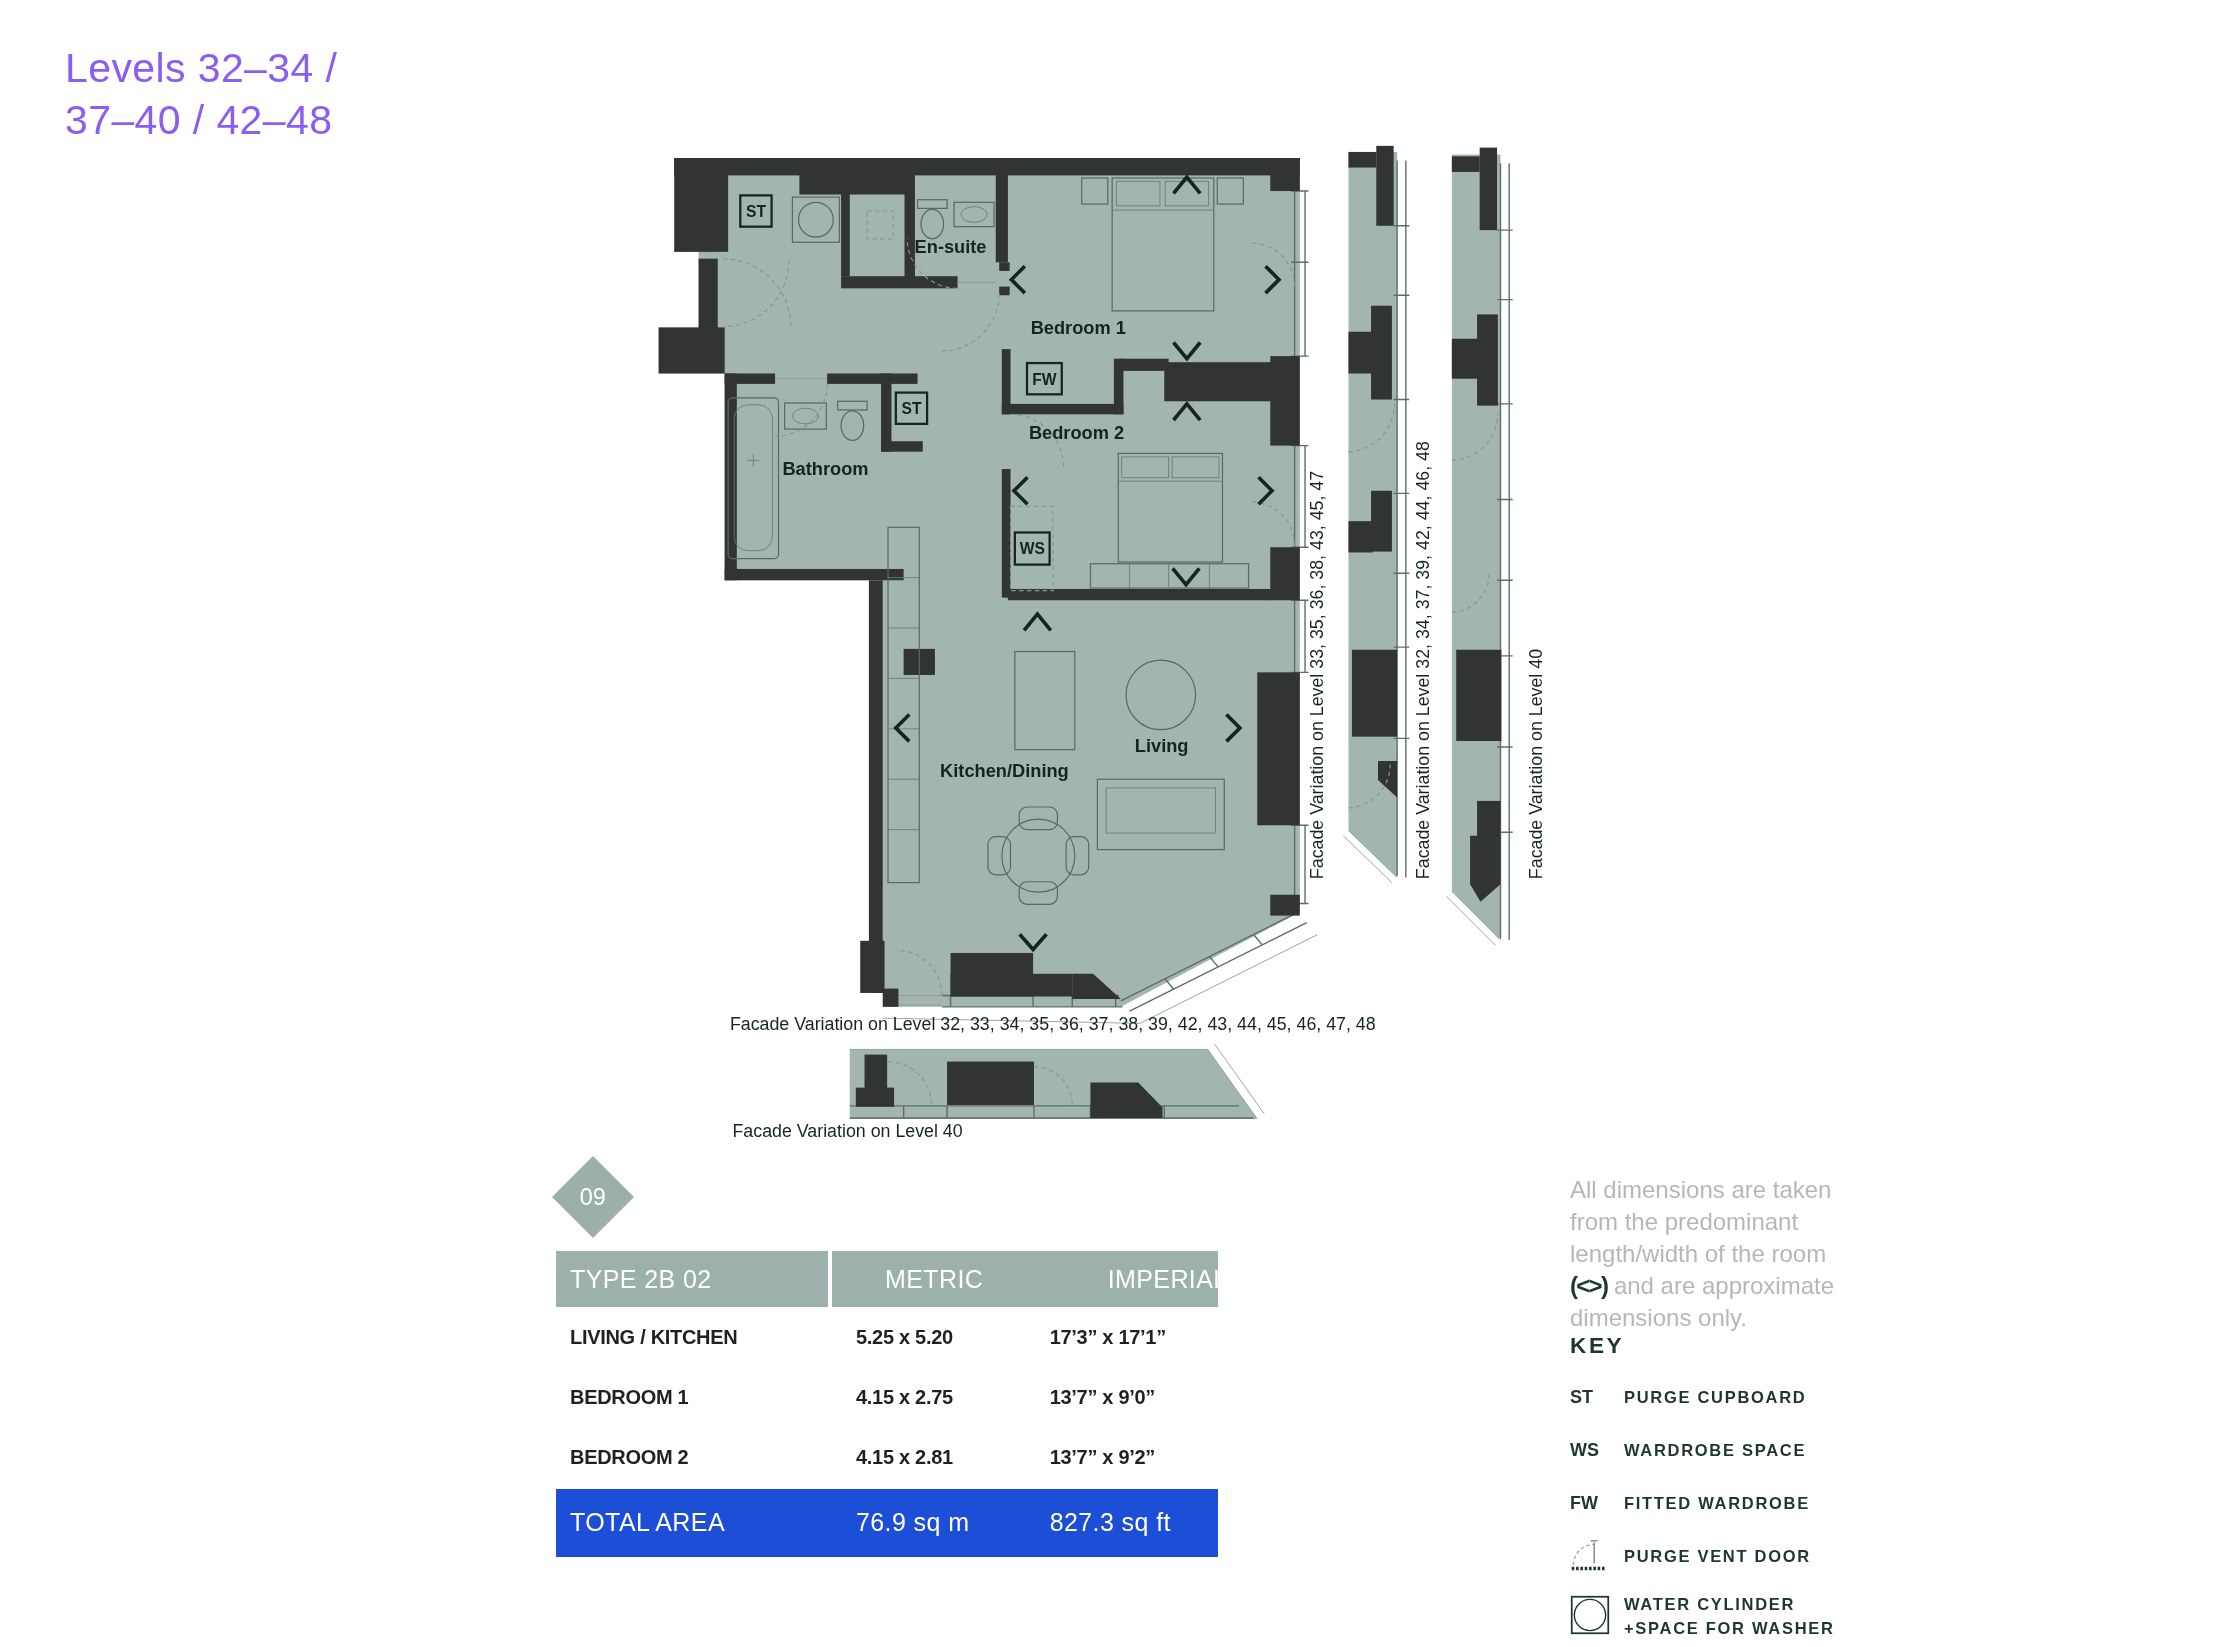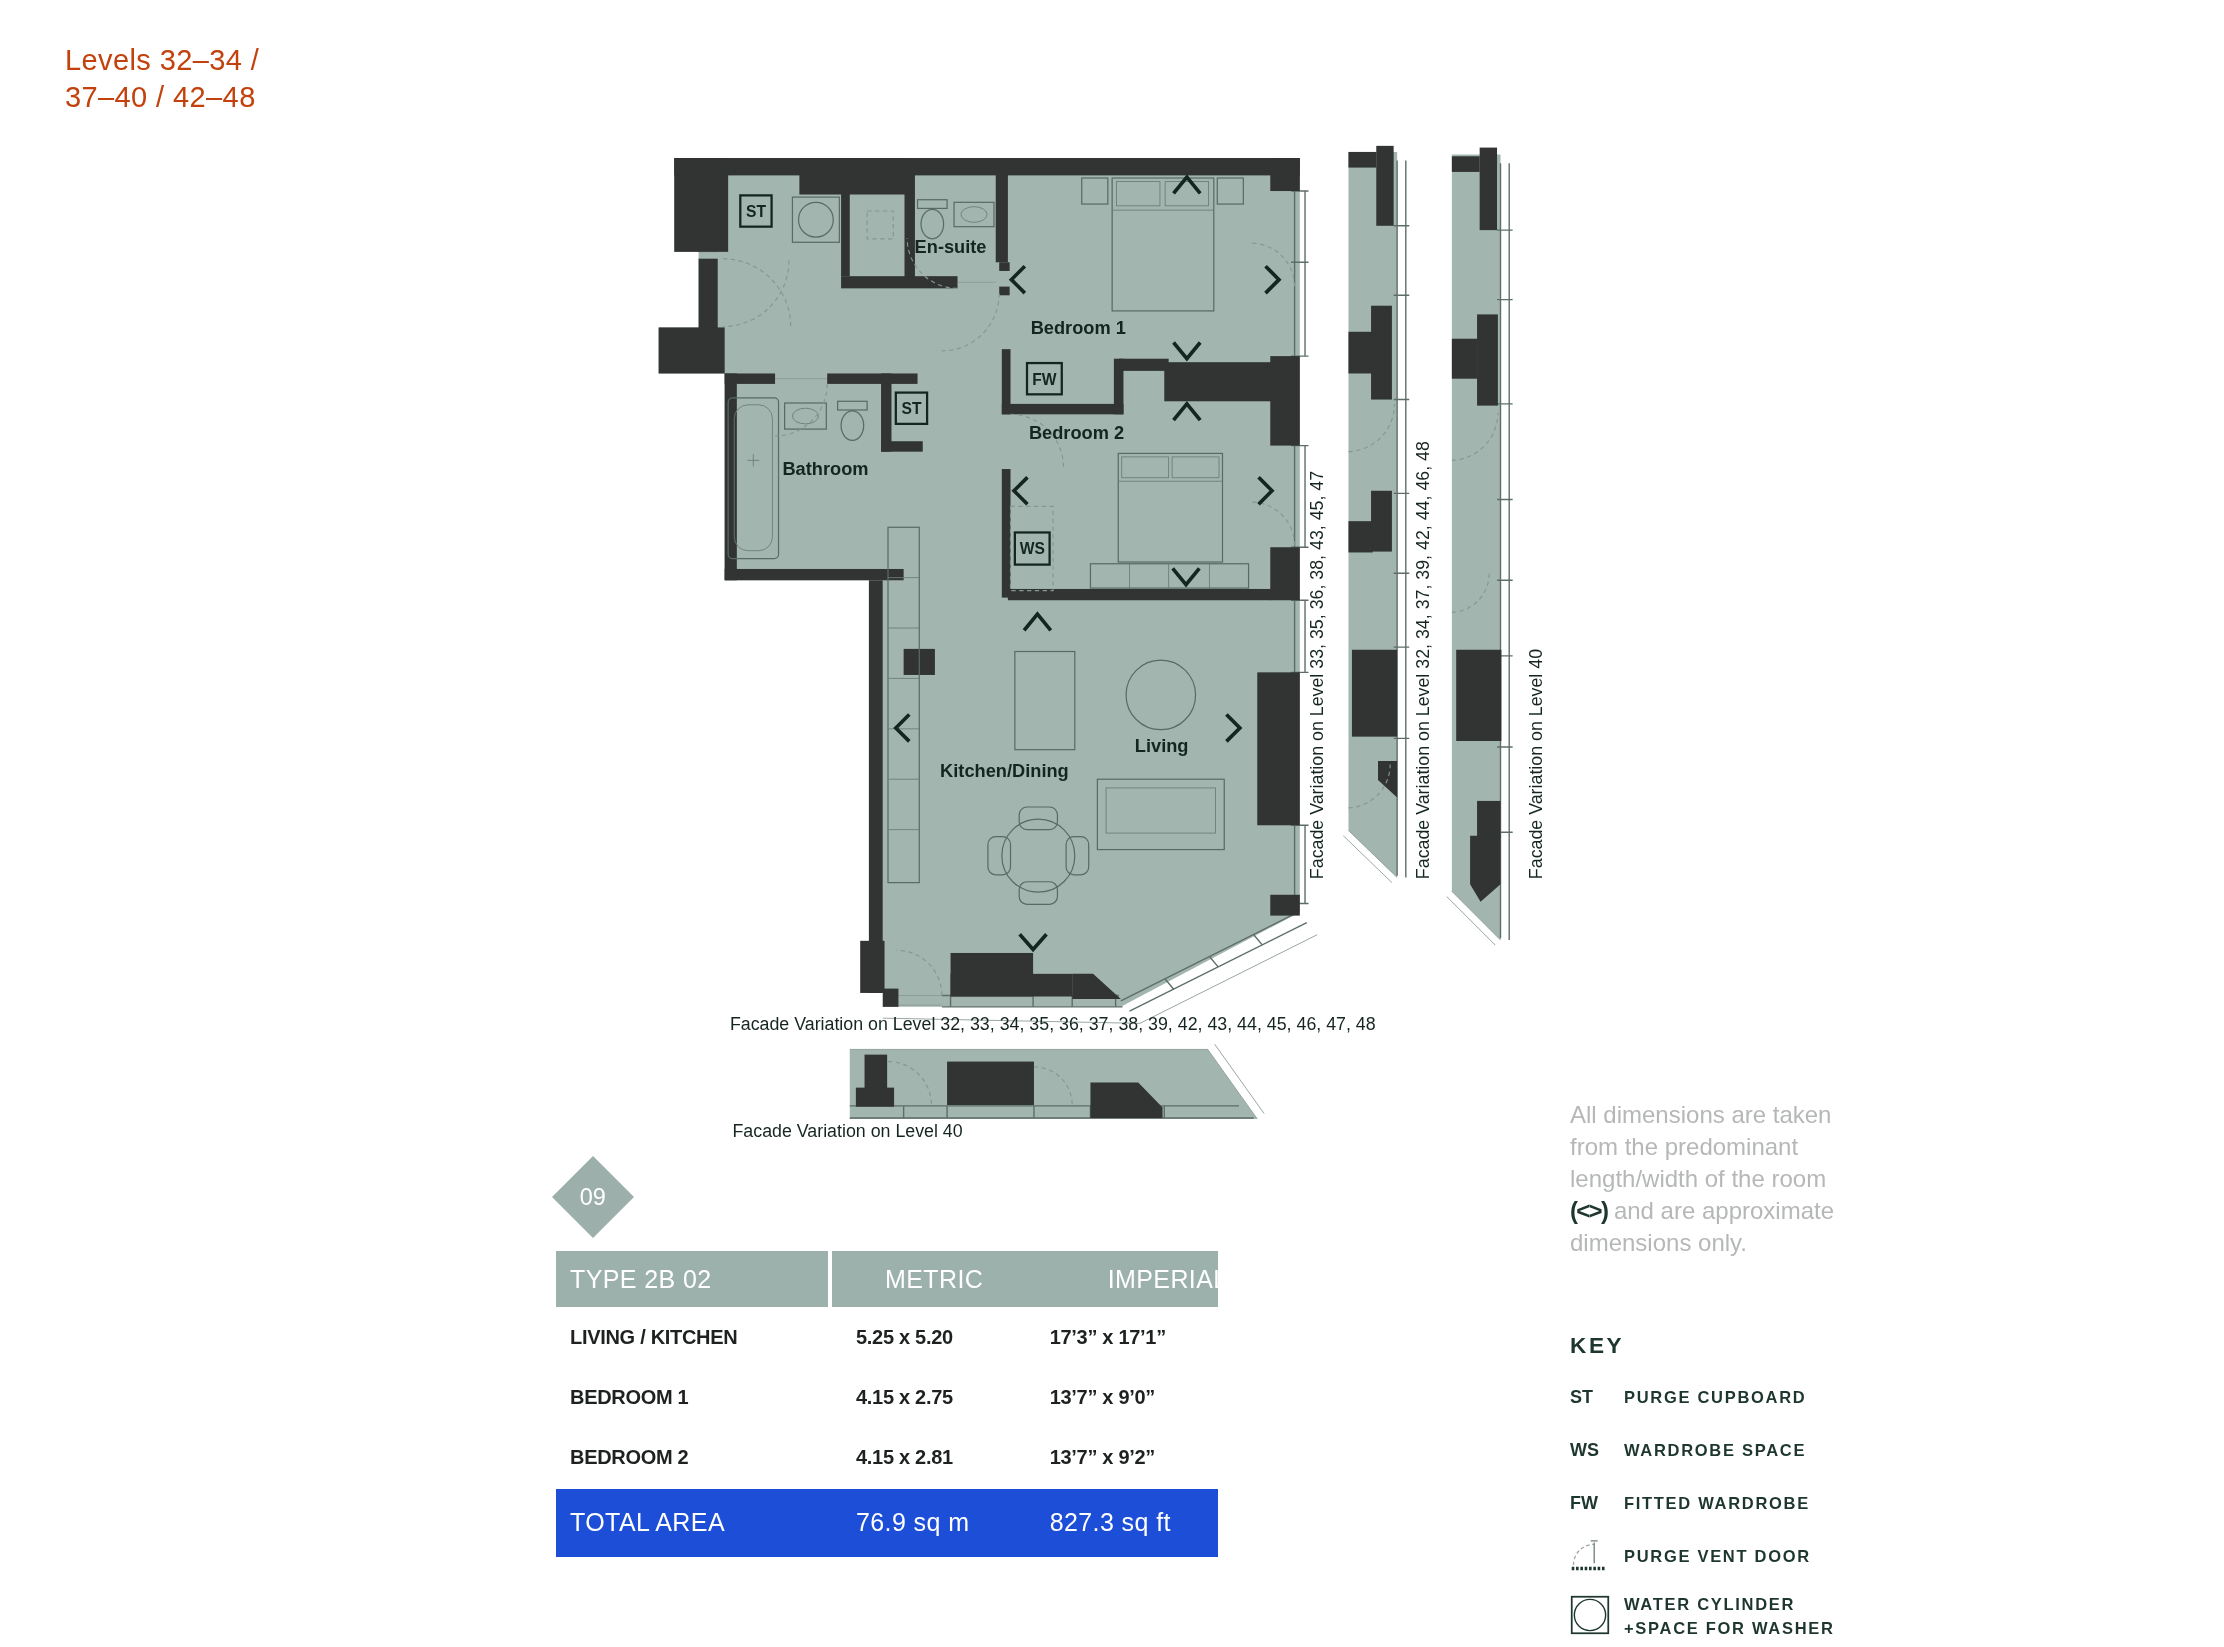--- a/index.html
+++ b/index.html
@@ -1,20 +1,20 @@
 <!DOCTYPE html>
 <html style="font-size:14px"><head>
 <meta charset="utf-8">
 <style>
   html,body{margin:0;padding:0;background:#ffffff;}
   .canvas{position:relative;width:2225px;height:1648px;background:#ffffff;overflow:hidden;
           font-family:"Liberation Sans",sans-serif;}
   
-  .page-title{position:absolute;left:65px;top:42px;font-size:29px;line-height:1.27;
-              color:#c2410c;font-weight:500;letter-spacing:0.4px;}
+  .page-title{position:absolute;left:65px;top:42px;font-size:41px;line-height:1.27;
+              color:#8b5cf6;font-weight:500;letter-spacing:0.4px;}
   
   .plan-svg{position:absolute;left:643px;top:130px;width:947px;height:1043px;}
   .wall{fill:#313432;stroke:none;}
   .furn{fill:none;stroke:#5a6a65;stroke-width:1.4;}
   .furnthin{fill:none;stroke:#6d7d78;stroke-width:1;}
   .dash{fill:none;stroke:#859792;stroke-width:1.3;stroke-dasharray:5 4;}
   .win{fill:none;stroke:#5d6e69;stroke-width:1.6;}
   .winthin{fill:none;stroke:#8a9a95;stroke-width:1;}
   .arrow{fill:none;stroke:#15251f;stroke-width:4.2;stroke-linecap:square;}
   .roomlabel{font-family:"Liberation Sans",sans-serif;font-size:21px;font-weight:600;
@@ -33,21 +33,21 @@
   .t-head{height:56px;background:#9cb1ac;color:#ffffff;font-size:25px;font-weight:500;
           letter-spacing:0.4px;gap:29px;}
   .t-head .c1{border-right:4.3px solid #ffffff;height:56px;display:flex;align-items:center;}
   .t-body{height:60px;font-size:20px;font-weight:700;letter-spacing:-0.3px;}
   .t-total{height:68px;background:#1d4ed8;color:#ffffff;font-size:25px;font-weight:500;
            letter-spacing:0.4px;margin-top:1.7px;}
   .c1{padding-left:14px;}
   .c2{padding-left:4px;margin-left:20px;}
   .c3{padding-left:1.7px;}
   
-  .dims-note{position:absolute;left:1570px;top:1099px;width:292px;font-size:24px;
+  .dims-note{position:absolute;left:1570px;top:1174px;width:292px;font-size:24px;
              line-height:1.33;color:#b5b8b7;font-weight:500;}
   .dims-note .sym{color:#1d362e;font-weight:700;letter-spacing:-1.7px;}
   .key-block{position:absolute;left:1570px;top:1306px;color:#1d362e;margin-top:27px;}
   .key-title{font-size:22.6px;font-weight:700;letter-spacing:2.6px;margin-bottom:21px;}
   .key-row{display:grid;grid-template-columns:54px 1fr;align-items:center;margin-bottom:18px;
            min-height:35px;}
   .key-abbr{font-size:18px;font-weight:700;}
   .key-label{font-size:16.5px;font-weight:600;letter-spacing:1.7px;line-height:1.45;}
 </style>
 </head>

